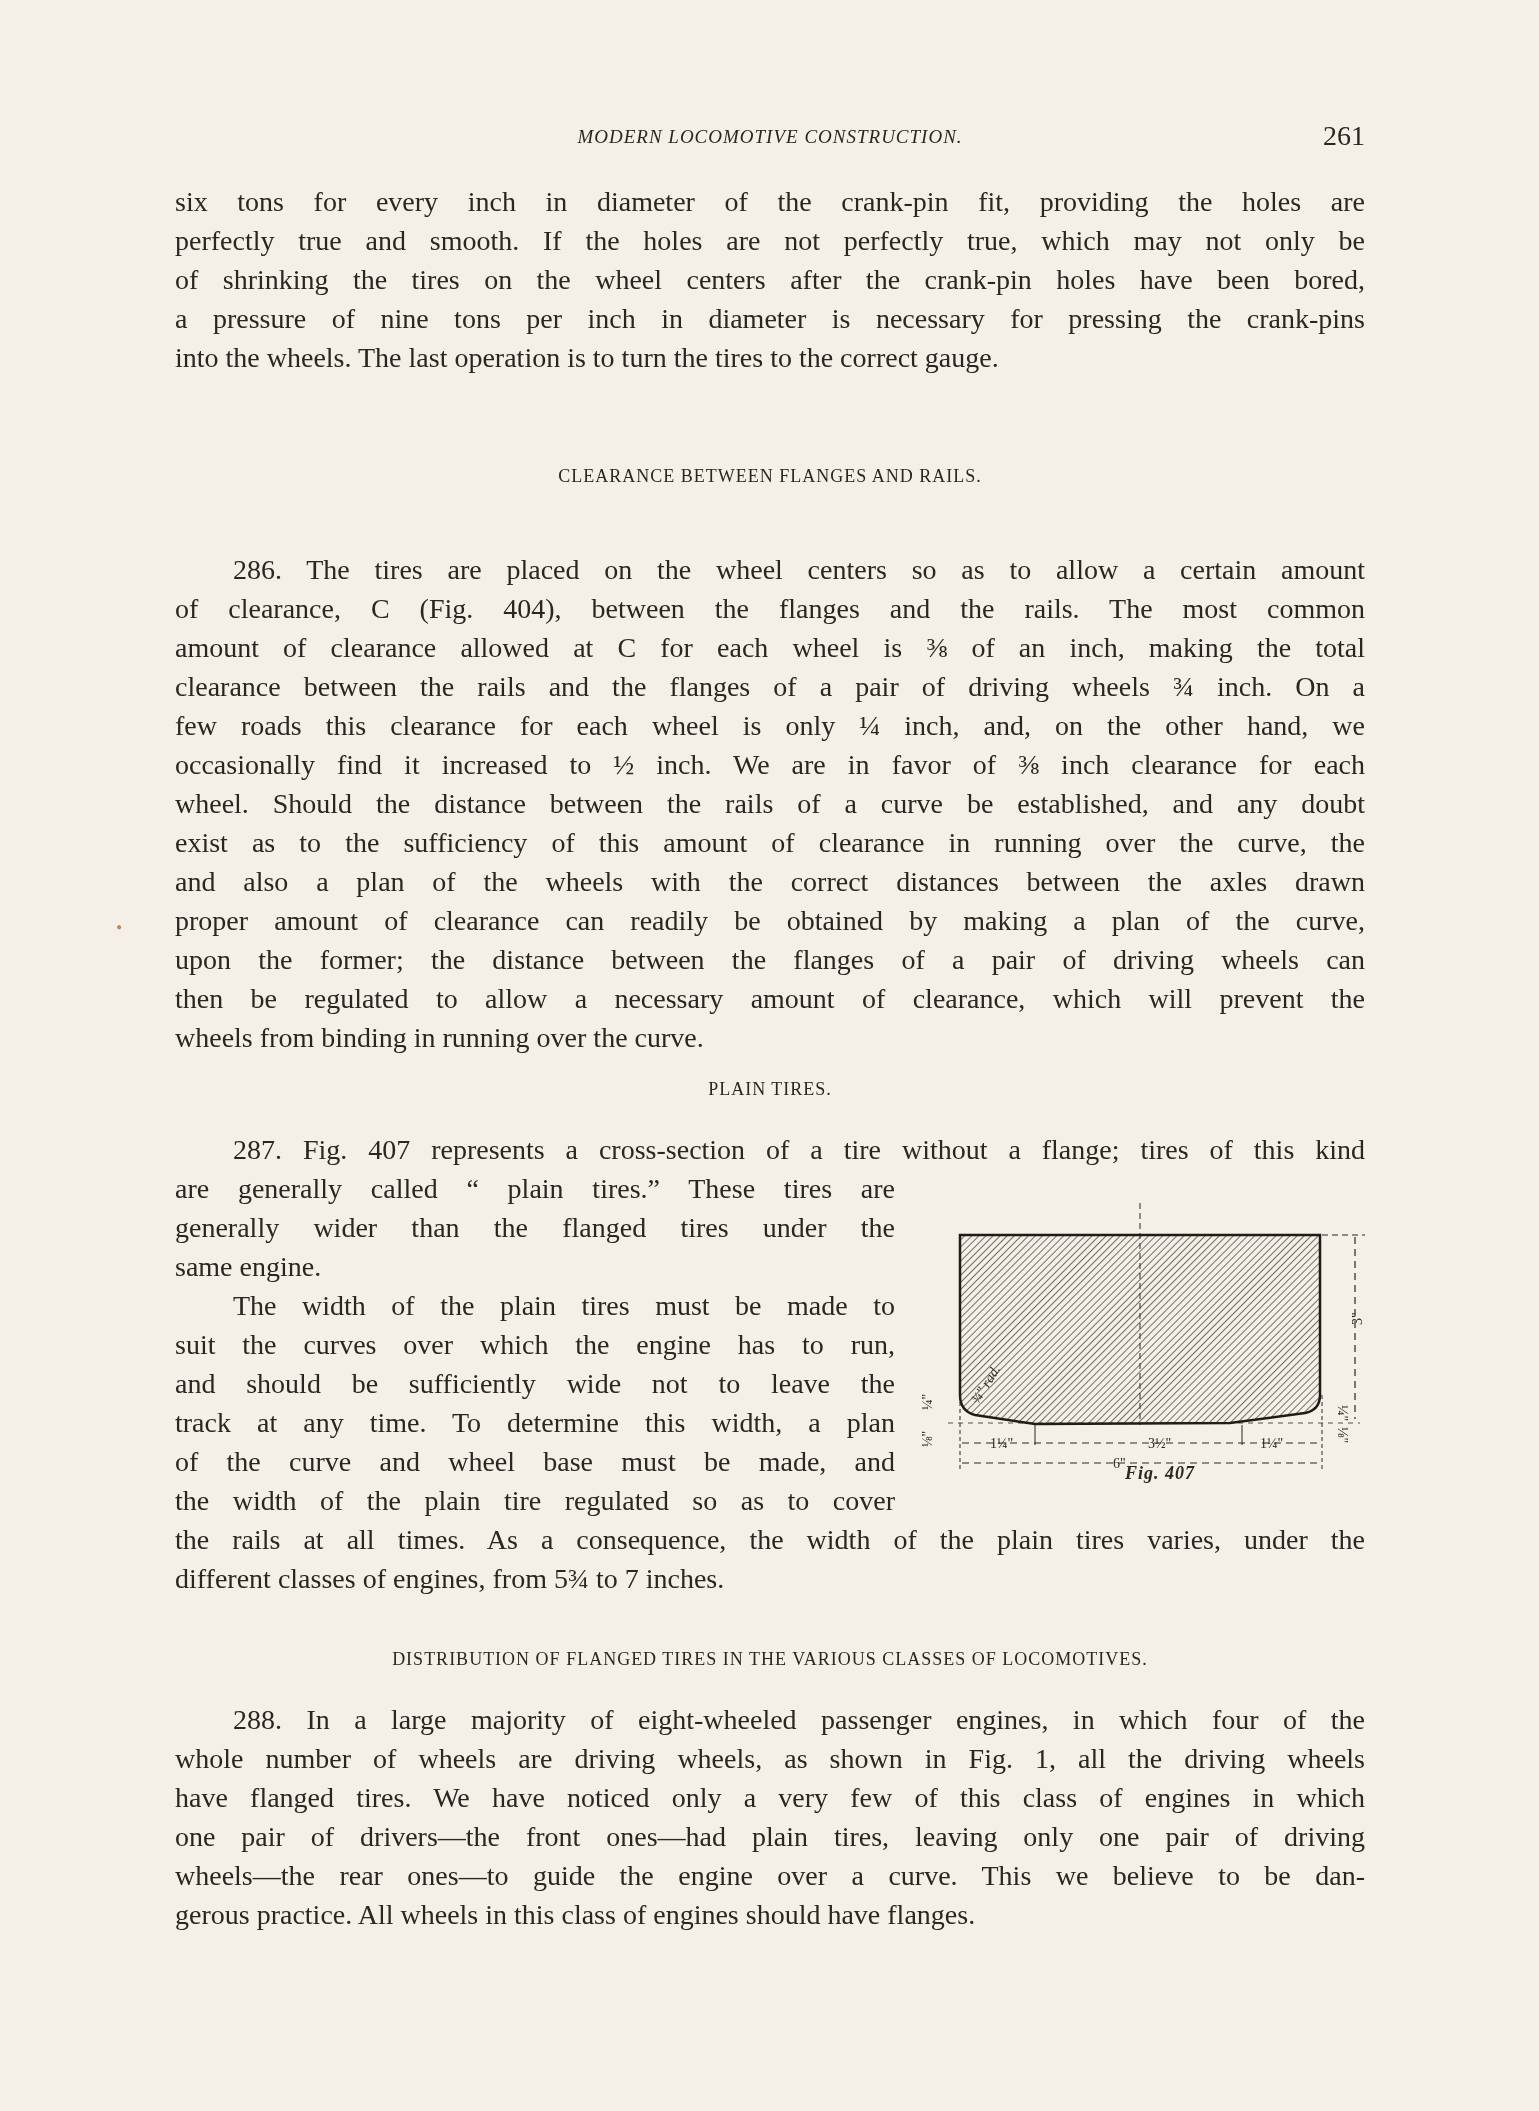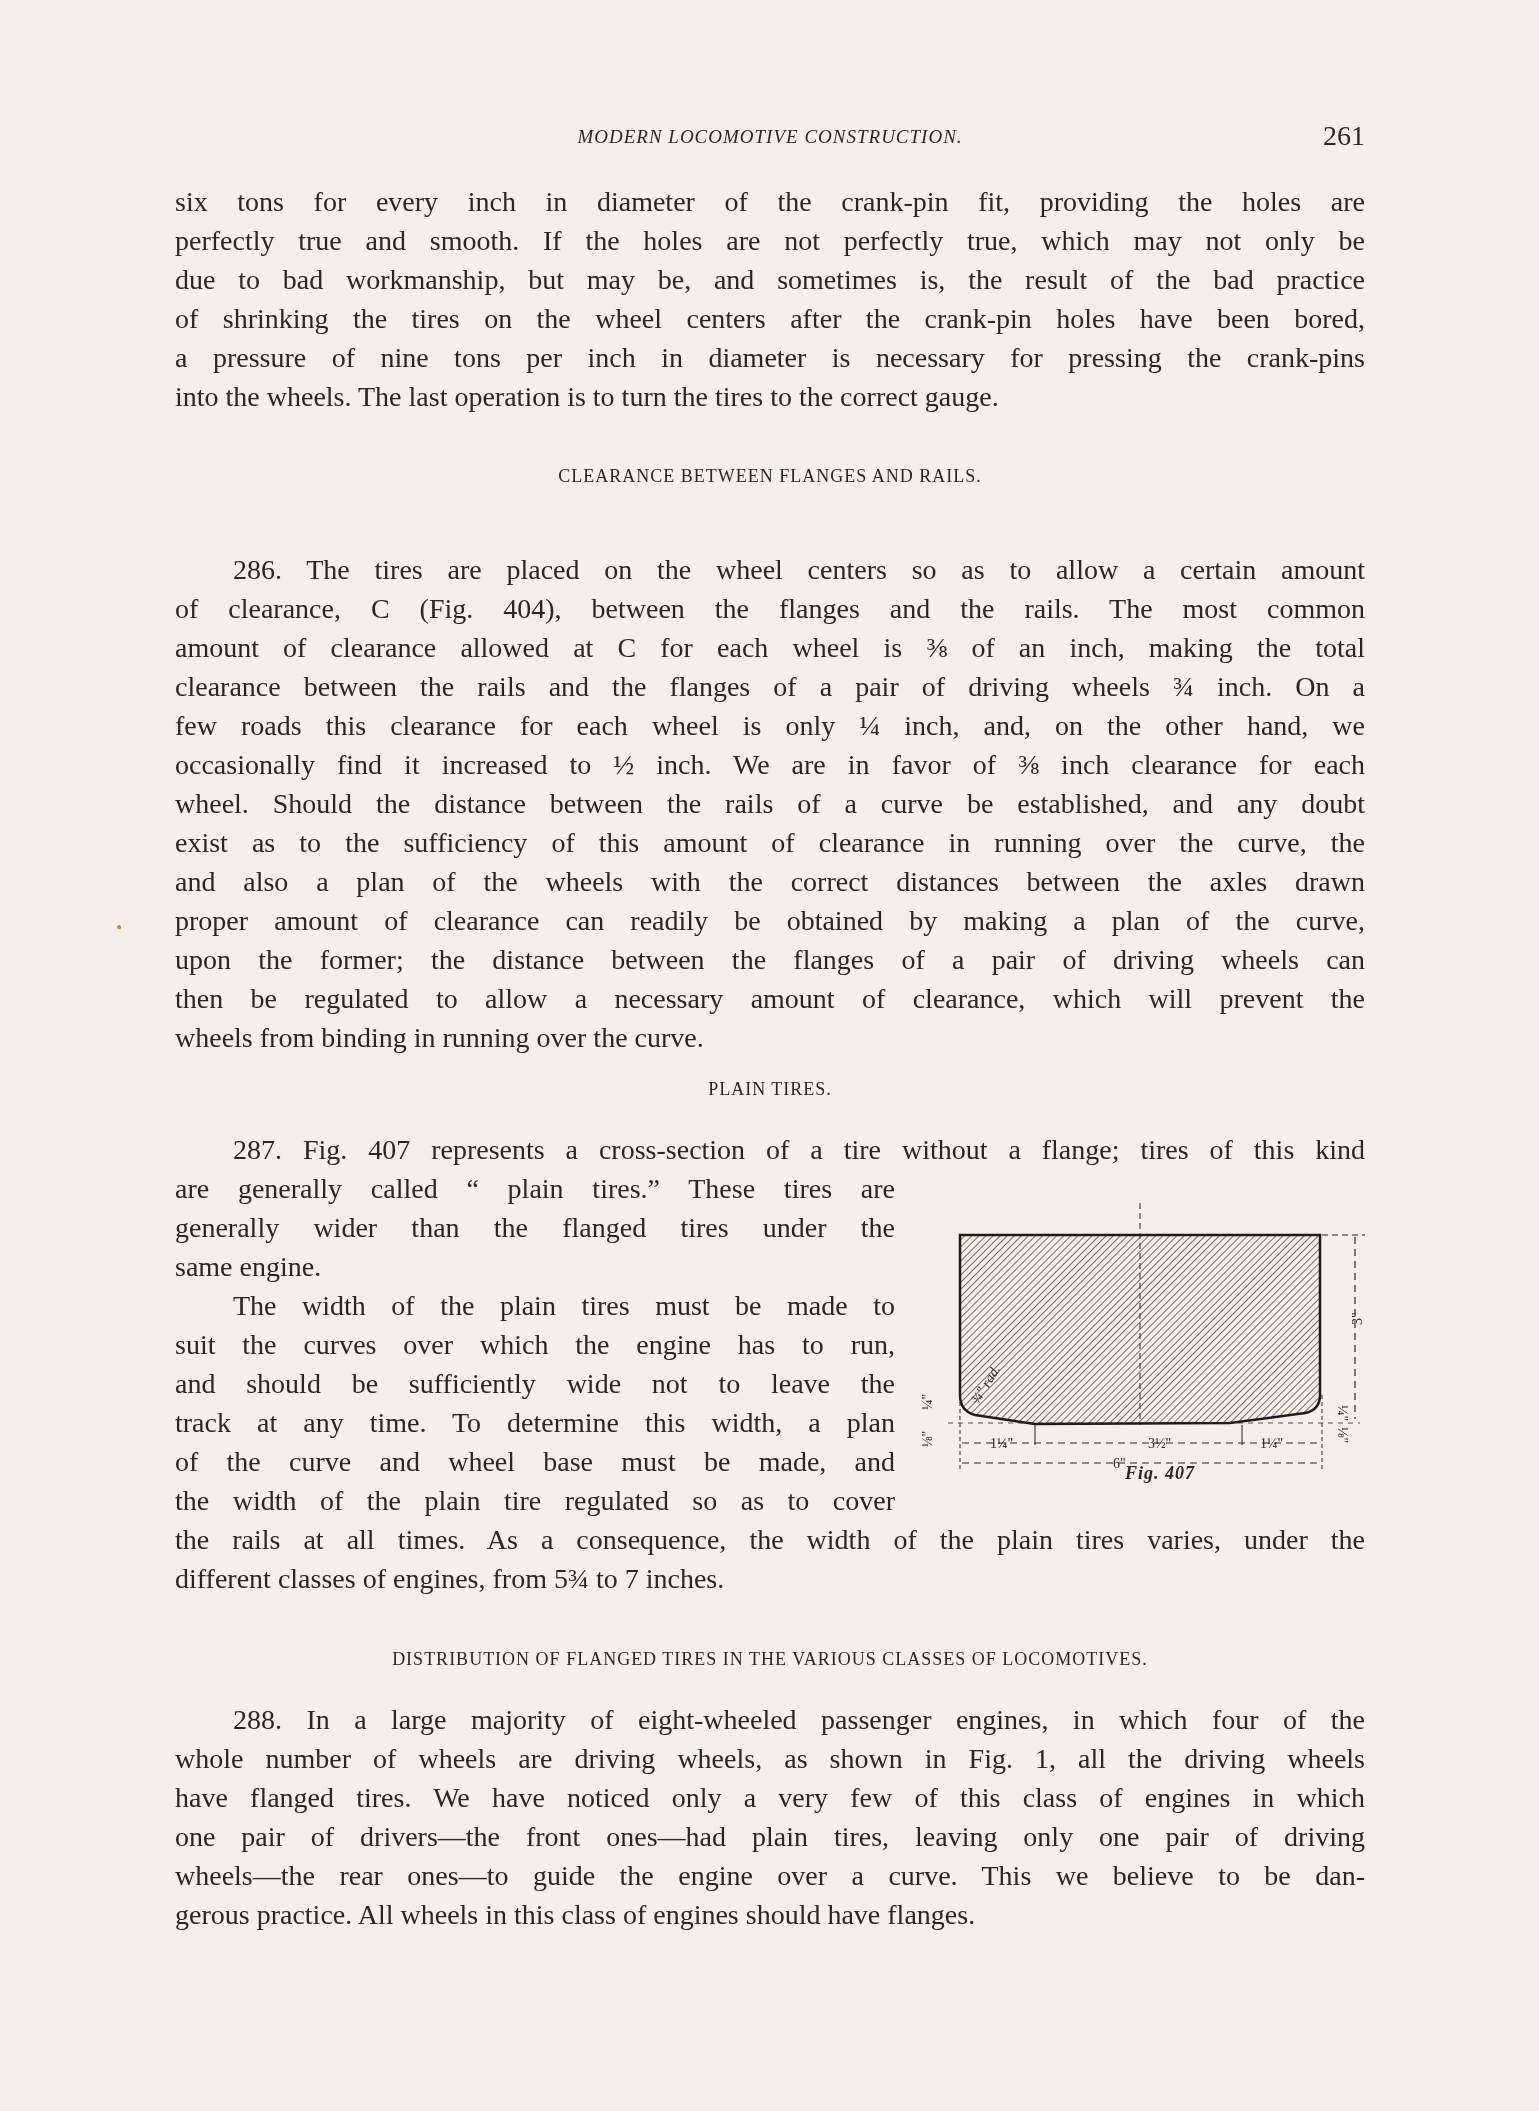--- a/index.html
+++ b/index.html
@@ -53,21 +53,20 @@
 <div class="page">
 
   <div class="running-head">
     <div class="running-title">MODERN LOCOMOTIVE CONSTRUCTION.</div>
     <div class="page-number">261</div>
   </div>
 
   <div class="body-text" style="top:182px;">
     <span class="line">six tons for every inch in diameter of the crank-pin fit, providing the holes are</span>
     <span class="line">perfectly true and smooth.  If the holes are not perfectly true, which may not only be</span>
-    <span class="line">due to bad workmanship, but may be, and sometimes is, the result of the bad practice</span>
     <span class="line">of shrinking the tires on the wheel centers after the crank-pin holes have been bored,</span>
     <span class="line">a pressure of nine tons per inch in diameter is necessary for pressing the crank-pins</span>
     <span class="line last">into the wheels.  The last operation is to turn the tires to the correct gauge.</span>
   </div>
 
   <div class="section-heading" style="top:466px;">CLEARANCE BETWEEN FLANGES AND RAILS.</div>
   <div class="body-text" style="top:550px;">
     <span class="line indent">286. The tires are placed on the wheel centers so as to allow a certain amount</span>
     <span class="line">of clearance, C (Fig. 404), between the flanges and the rails.  The most common</span>
     <span class="line">amount of clearance allowed at C for each wheel is ⅜ of an inch, making the total</span>

